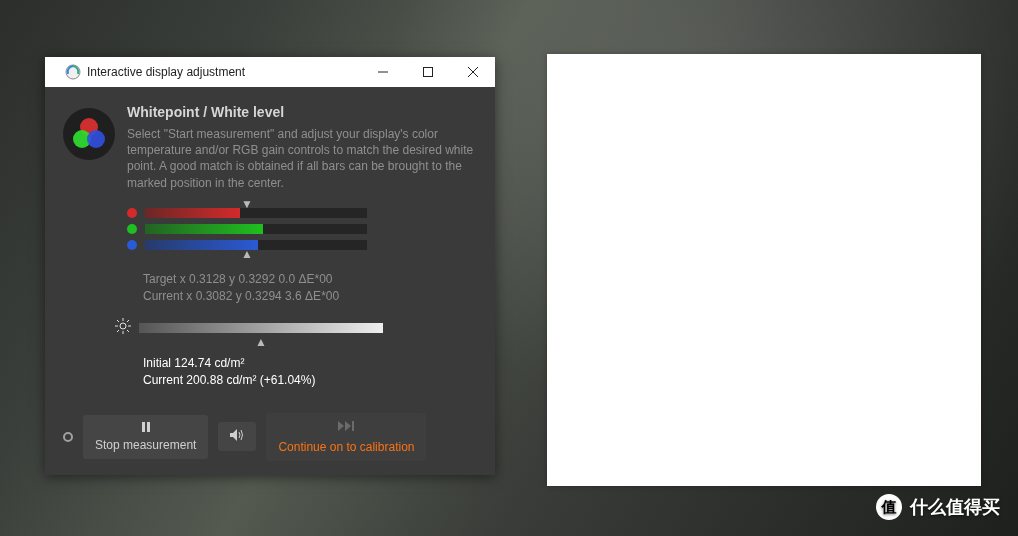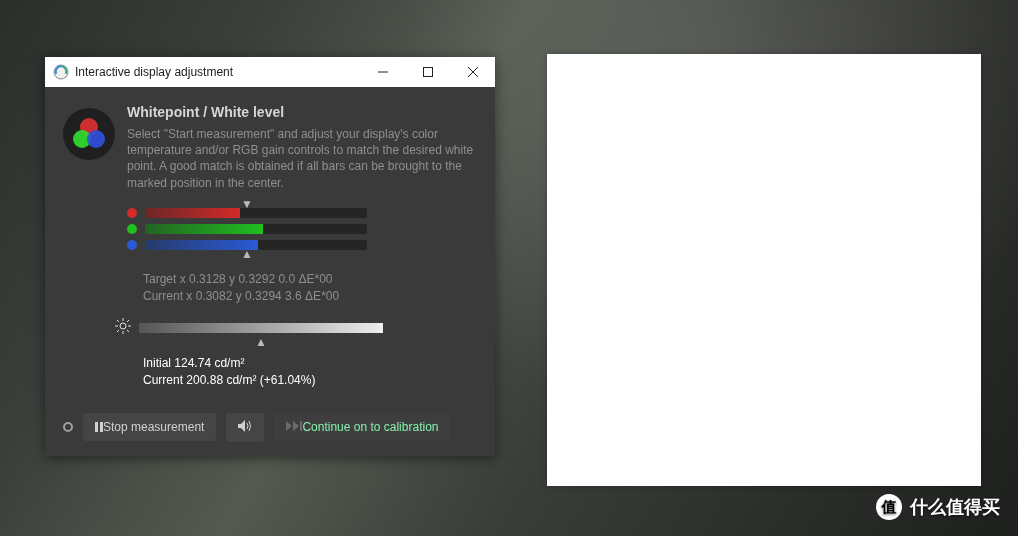--- a/index.html
+++ b/index.html
@@ -36,21 +36,21 @@
     top: 57px;
     width: 450px;
     background: #ffffff;
     box-shadow: 0 2px 12px rgba(0,0,0,0.5);
   }
   .titlebar {
     height: 30px;
     background: #ffffff;
     display: flex;
     align-items: center;
-    padding-left: 8px;
+    padding-left: 20px;
     font-size: 12px;
     color: #222;
   }
   .titlebar .app-icon {
     width: 16px; height: 16px; margin-right: 6px;
   }
   .titlebar .title { flex: 1; }
   .win-btns { display: flex; height: 100%; }
   .win-btn {
     width: 45px;
@@ -174,24 +174,26 @@
   }
   .btn {
     background: #454545;
     border: none;
     color: #d0d0d0;
     font-size: 12px;
     padding: 7px 12px;
     border-radius: 3px;
     display: inline-flex;
     align-items: center;
+    gap: 6px;
+    flex-direction: column;
   }
   .btn.disabled {
     background: #3e3e3e;
-    color: #86efac;
+    color: #f97316;
   }
   .record-dot {
     width: 10px; height: 10px; border-radius: 50%;
     border: 2px solid #a0a0a0;
     box-sizing: border-box;
   }
   .pause-icon {
     display: inline-flex; gap: 2px;
   }
   .pause-icon span {

